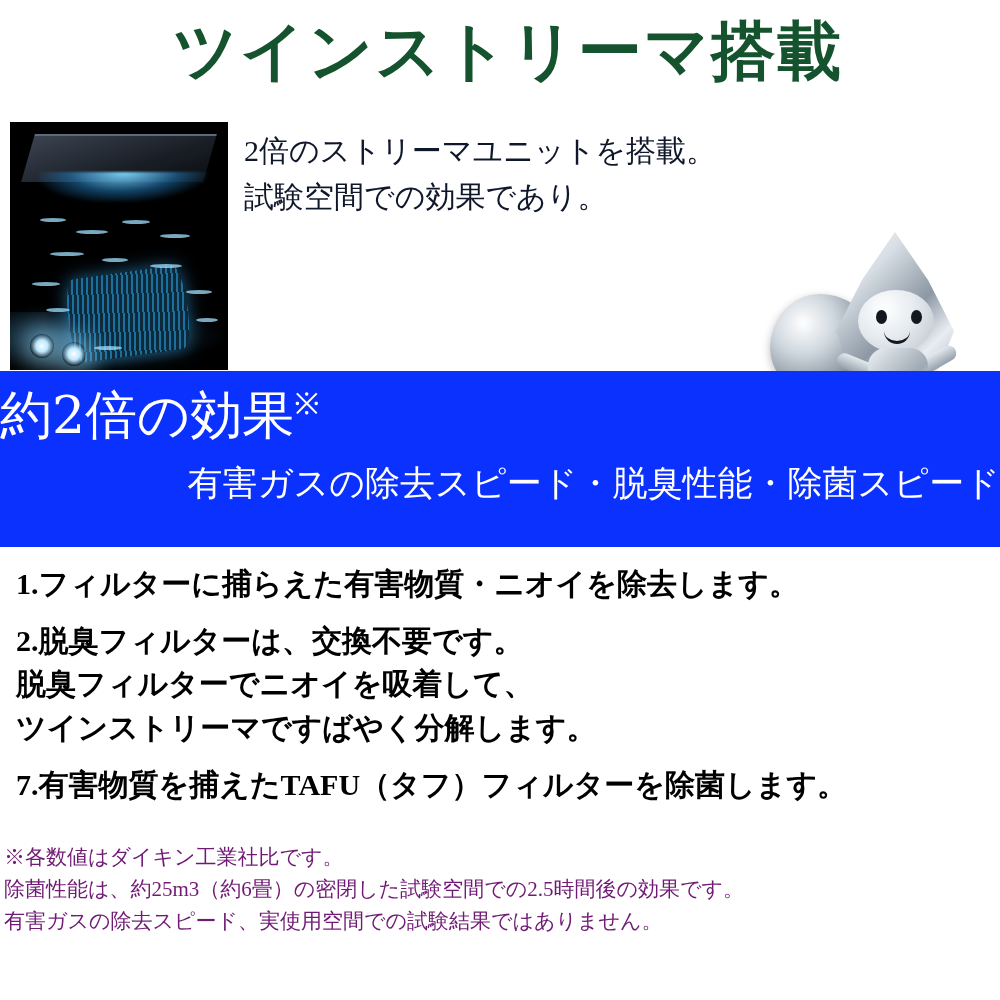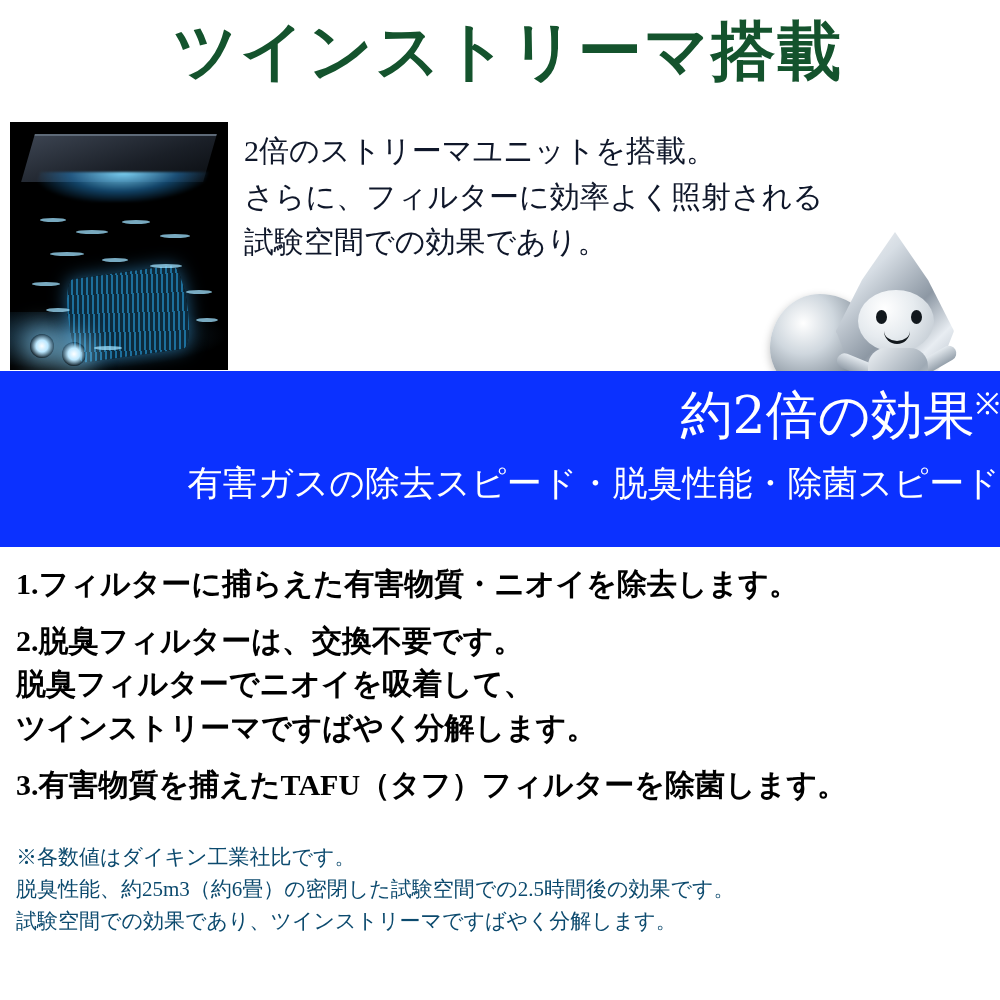--- a/index.html
+++ b/index.html
@@ -230,21 +230,21 @@
     width: 1000px;
     height: 176px;
     background: #0b31ff;
     color: #ffffff;
   }
   .banner .headline {
     position: absolute;
     left: 0;
     top: 16px;
     width: 1000px;
-    text-align: right;
+    text-align: left;
     font-family: "DejaVu Serif", serif;
     font-size: 52px;
     line-height: 1.1;
     white-space: nowrap;
   }
   .banner .headline .sup {
     font-size: 30px;
     vertical-align: top;
   }
   .banner .subline {
@@ -274,26 +274,26 @@
     font-weight: bold;
   }
   .points .p .ln {
     display: block;
     line-height: 1.44;
   }
 
   
   .notes {
     position: absolute;
-    left: 16px;
+    left: 4px;
     top: 842px;
     width: 970px;
     font-size: 21px;
     line-height: 1.52;
-    color: #0c4a6e;
+    color: #701a75;
   }
   .notes div { white-space: nowrap; }
 </style>
 </head>
 <body>
 
 <div class="page">
 
   <div class="title">ツインストリーマ搭載</div>
 
@@ -313,21 +313,20 @@
     <div class="stream" style="left:140px; top:142px; width:32px; height:4px;"></div>
     <div class="stream" style="left:22px;  top:160px; width:28px; height:4px;"></div>
     <div class="stream" style="left:36px;  top:186px; width:24px; height:4px;"></div>
     <div class="stream" style="left:176px; top:168px; width:26px; height:4px;"></div>
     <div class="stream" style="left:186px; top:196px; width:22px; height:4px;"></div>
     <div class="stream" style="left:84px;  top:224px; width:28px; height:4px;"></div>
   </div>
 
   <div class="intro">
     <div>2倍のストリーマユニットを搭載。</div>
-    <div>さらに、フィルターに効率よく照射される</div>
     <div>試験空間での効果であり。</div>
   </div>
 
   <div class="mascot">
     <div class="shadow"></div>
     <div class="bag"></div>
     <div class="drop"></div>
     <div class="face"></div>
     <div class="eye e1"></div>
     <div class="eye e2"></div>
@@ -350,23 +349,23 @@
   <div class="points">
     <div class="p">
       <span class="ln">1.フィルターに捕らえた有害物質・ニオイを除去します。</span>
     </div>
     <div class="p">
       <span class="ln">2.脱臭フィルターは、交換不要です。</span>
       <span class="ln">脱臭フィルターでニオイを吸着して、</span>
       <span class="ln">ツインストリーマですばやく分解します。</span>
     </div>
     <div class="p">
-      <span class="ln">3.有害物質を捕えたTAFU（タフ）フィルターを除菌します。</span>
+      <span class="ln">7.有害物質を捕えたTAFU（タフ）フィルターを除菌します。</span>
     </div>
   </div>
 
   <div class="notes">
     <div>※各数値はダイキン工業社比です。</div>
-    <div>脱臭性能、約25m3（約6畳）の密閉した試験空間での2.5時間後の効果です。</div>
-    <div>試験空間での効果であり、ツインストリーマですばやく分解します。</div>
+    <div>除菌性能は、約25m3（約6畳）の密閉した試験空間での2.5時間後の効果です。</div>
+    <div>有害ガスの除去スピード、実使用空間での試験結果ではありません。</div>
   </div>
 
 </div>
 
 </body></html>

